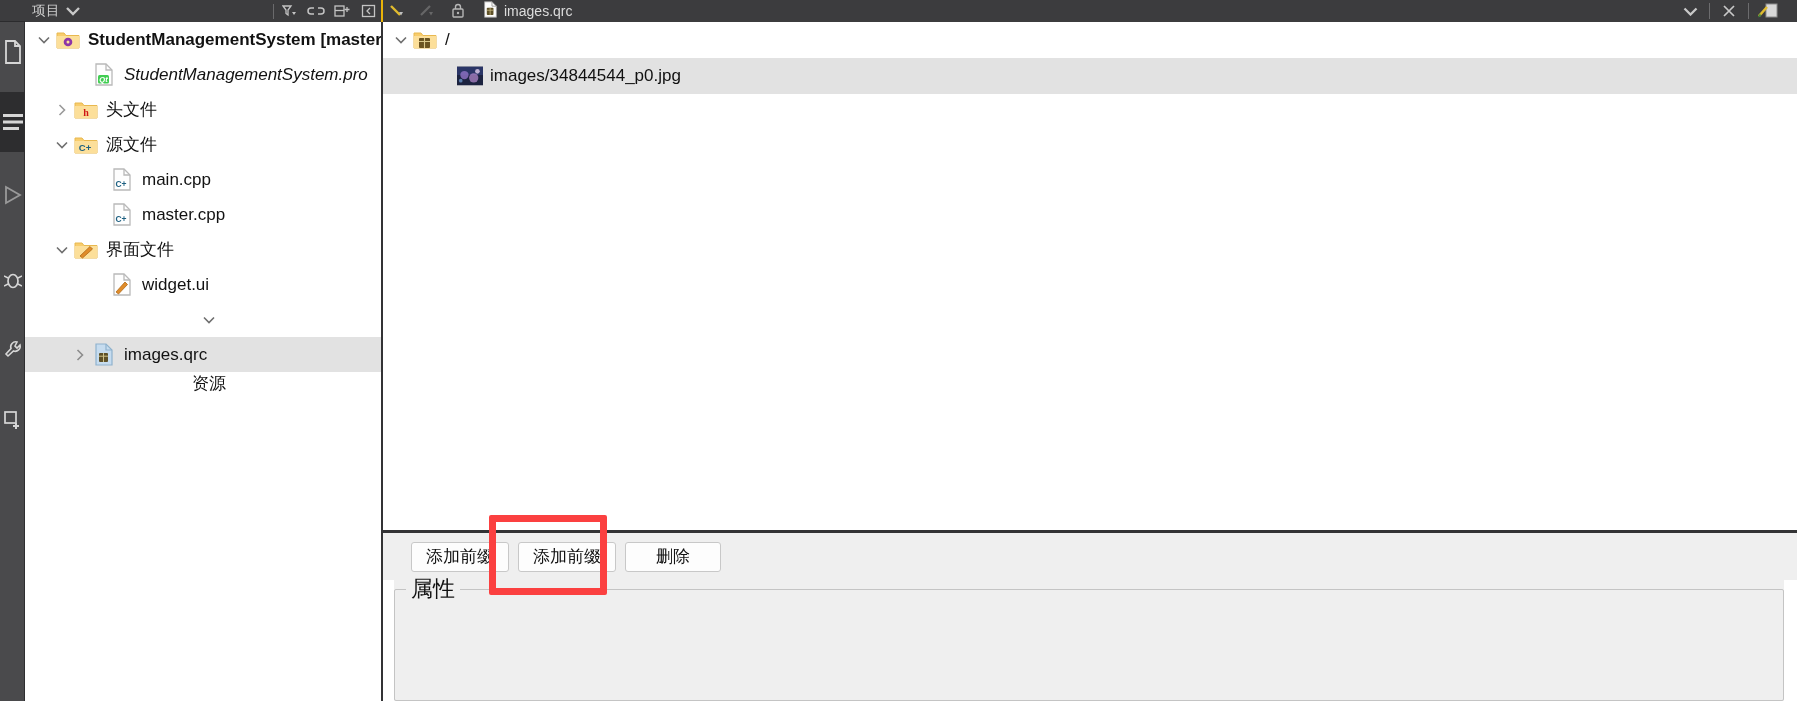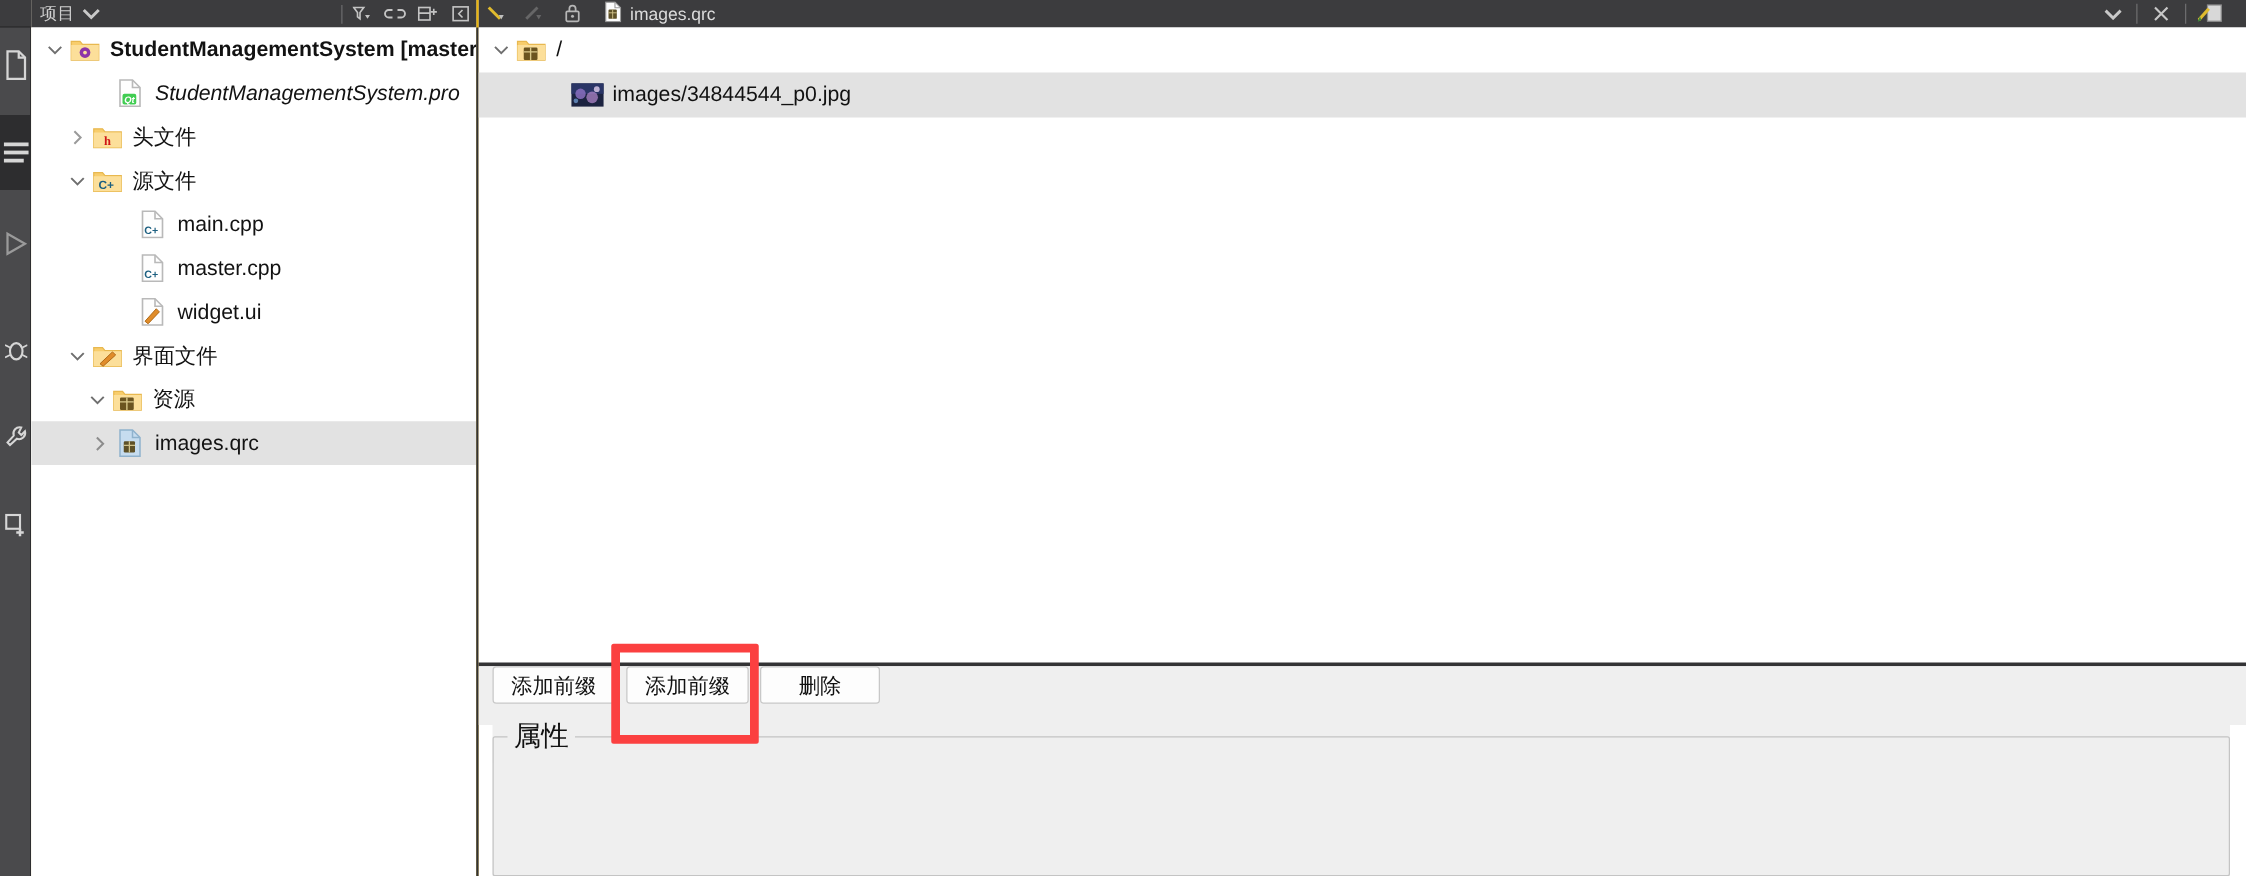--- a/index.html
+++ b/index.html
@@ -148,22 +148,22 @@
   .hsplit {
     position: absolute; left: 0; top: 530px;
     width: 1414px; height: 3px;
     background: #333335;
   }
 
   .btnbar {
     position: absolute; left: 0; top: 533px;
     width: 1414px; height: 47px;
     background: #efefef;
-    display: flex; 
-    padding-left: 11px;
+    display: flex; align-items: center;
+    padding-left: 28px;
     gap: 9px;
   }
   .qbtn {
     height: 30px;
     min-width: 96px;
     padding: 0 14px;
     background: #fdfdfd;
     border: 1px solid #c8c8c8;
     border-radius: 3px;
     font-size: 17px;
@@ -383,49 +383,49 @@
         <span class="ticon">
           <svg width="20" height="23" viewBox="0 0 20 23">
               <path d="M2 1h10l6 6v15H2z" fill="#fefefe" stroke="#b9b9b9" stroke-width="1.3"></path>
               <path d="M12 1v6h6" fill="none" stroke="#b9b9b9" stroke-width="1.3"></path>
               <text x="9" y="19" font-size="8.5" font-weight="bold" fill="#1c5f80" text-anchor="middle" font-family="sans-serif">C+</text>
             </svg>
         </span>
         <span class="tlabel">master.cpp</span>
       </div>
 
+      <div class="trow" style="padding-left:26px;">
+        <span class="twist">
+          <svg width="12" height="8" viewBox="0 0 12 8">
+              <path d="M1 1.5 L6 6.5 L11 1.5" fill="none" stroke="#6f6f6f" stroke-width="1.6"></path>
+            </svg>
+        </span>
+        <span class="ticon">
+          <svg width="24" height="20" viewBox="0 0 24 20">
+              <path d="M1 3h7l2 2.5h13V18H1z" fill="#f8cd6c" stroke="#e8b84f" stroke-width="1"></path>
+              <path d="M1 6h22v12H1z" fill="#fcdf9a"></path>
+              <path d="M6 16 L16 6.5 L18.5 9 L8.5 18 Z" fill="#e08c2a" stroke="#b06a18" stroke-width=".8"></path>
+            </svg>
+        </span>
+        <span class="tlabel">界面文件</span>
+      </div>
+
       <div class="trow" style="padding-left:62px;">
         <span class="twist empty"></span>
         <span class="ticon">
           <svg width="20" height="23" viewBox="0 0 20 23">
               <path d="M2 1h10l6 6v15H2z" fill="#fefefe" stroke="#b9b9b9" stroke-width="1.3"></path>
               <path d="M12 1v6h6" fill="none" stroke="#b9b9b9" stroke-width="1.3"></path>
               <path d="M4 19 L13 9 L15.5 11.5 L6.5 21 Z" fill="#e08c2a" stroke="#b06a18" stroke-width=".8"></path>
             </svg>
         </span>
         <span class="tlabel">widget.ui</span>
       </div>
 
-      <div class="trow" style="padding-left:26px;">
-        <span class="twist">
-          <svg width="12" height="8" viewBox="0 0 12 8">
-              <path d="M1 1.5 L6 6.5 L11 1.5" fill="none" stroke="#6f6f6f" stroke-width="1.6"></path>
-            </svg>
-        </span>
-        <span class="ticon">
-          <svg width="24" height="20" viewBox="0 0 24 20">
-              <path d="M1 3h7l2 2.5h13V18H1z" fill="#f8cd6c" stroke="#e8b84f" stroke-width="1"></path>
-              <path d="M1 6h22v12H1z" fill="#fcdf9a"></path>
-              <path d="M6 16 L16 6.5 L18.5 9 L8.5 18 Z" fill="#e08c2a" stroke="#b06a18" stroke-width=".8"></path>
-            </svg>
-        </span>
-        <span class="tlabel">界面文件</span>
-      </div>
-
-      <div class="trow" style="padding-left:42px;">
+      <div class="trow" style="padding-left:12px;flex-direction:column;">
         <span class="twist">
           <svg width="12" height="8" viewBox="0 0 12 8">
               <path d="M1 1.5 L6 6.5 L11 1.5" fill="none" stroke="#6f6f6f" stroke-width="1.6"></path>
             </svg>
         </span>
         <span class="ticon">
           <svg width="24" height="20" viewBox="0 0 24 20">
               <path d="M1 3h7l2 2.5h13V18H1z" fill="#f8cd6c" stroke="#e8b84f" stroke-width="1"></path>
               <path d="M1 6h22v12H1z" fill="#fcdf9a"></path>
               <rect x="6" y="8" width="11" height="10" rx="1" fill="#6b5420"></rect>

